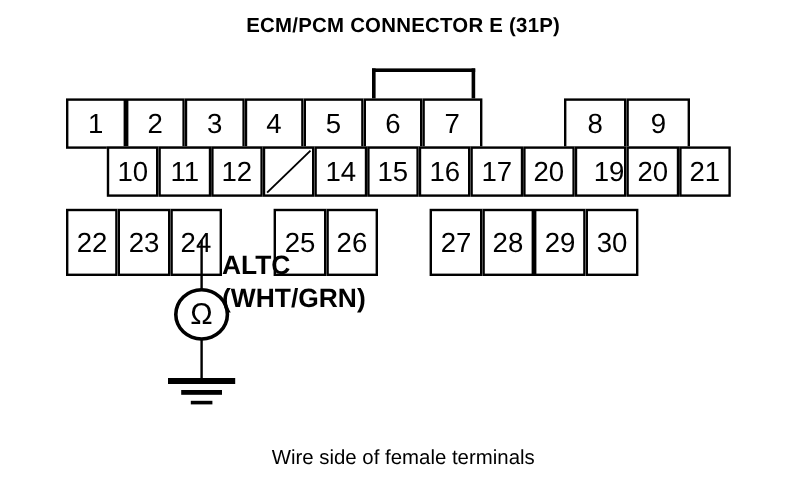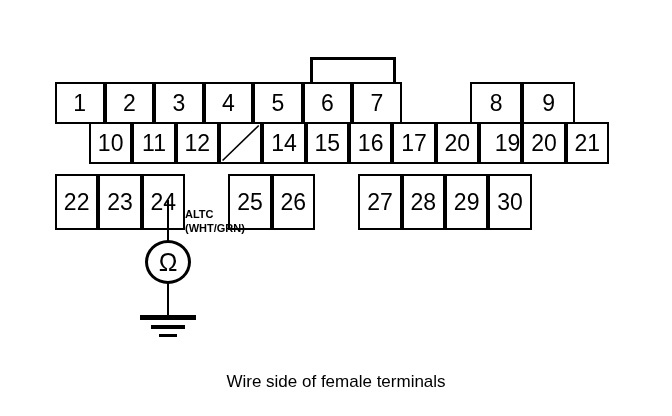--- a/index.html
+++ b/index.html
@@ -120,21 +120,21 @@
   }
   #gnd1 { width: 56px; height: 5px; top: 0;  left: 0; }
   #gnd2 { width: 34px; height: 4px; top: 10px; left: 11px; }
   #gnd3 { width: 18px; height: 3px; top: 19px; left: 19px; }
 
   
   #wire-label {
     position: absolute;
     left: 185px;
     top: 207px;
-    font-size: 11px;
+    font-size: 22px;
     font-weight: bold;
     line-height: 1.28;
     white-space: nowrap;
   }
   #wire-label div { }
 
   
   #caption {
     position: absolute;
     left: 0;
@@ -144,20 +144,21 @@
     font-size: 17px;
     font-weight: normal;
     white-space: nowrap;
   }
 </style>
 </head>
 <body>
 
 <div id="page">
 
+  <div id="title">ECM/PCM CONNECTOR E (31P)</div>
 
   <div id="tab"></div>
 
   <div id="connector">
       <div class="cell top" style="left: 0px; width: 49.5213px;">
         <span>1</span>
       </div>
       <div class="cell top" style="left: 49.5213px; width: 49.5213px;">
         <span>2</span>
       </div>

